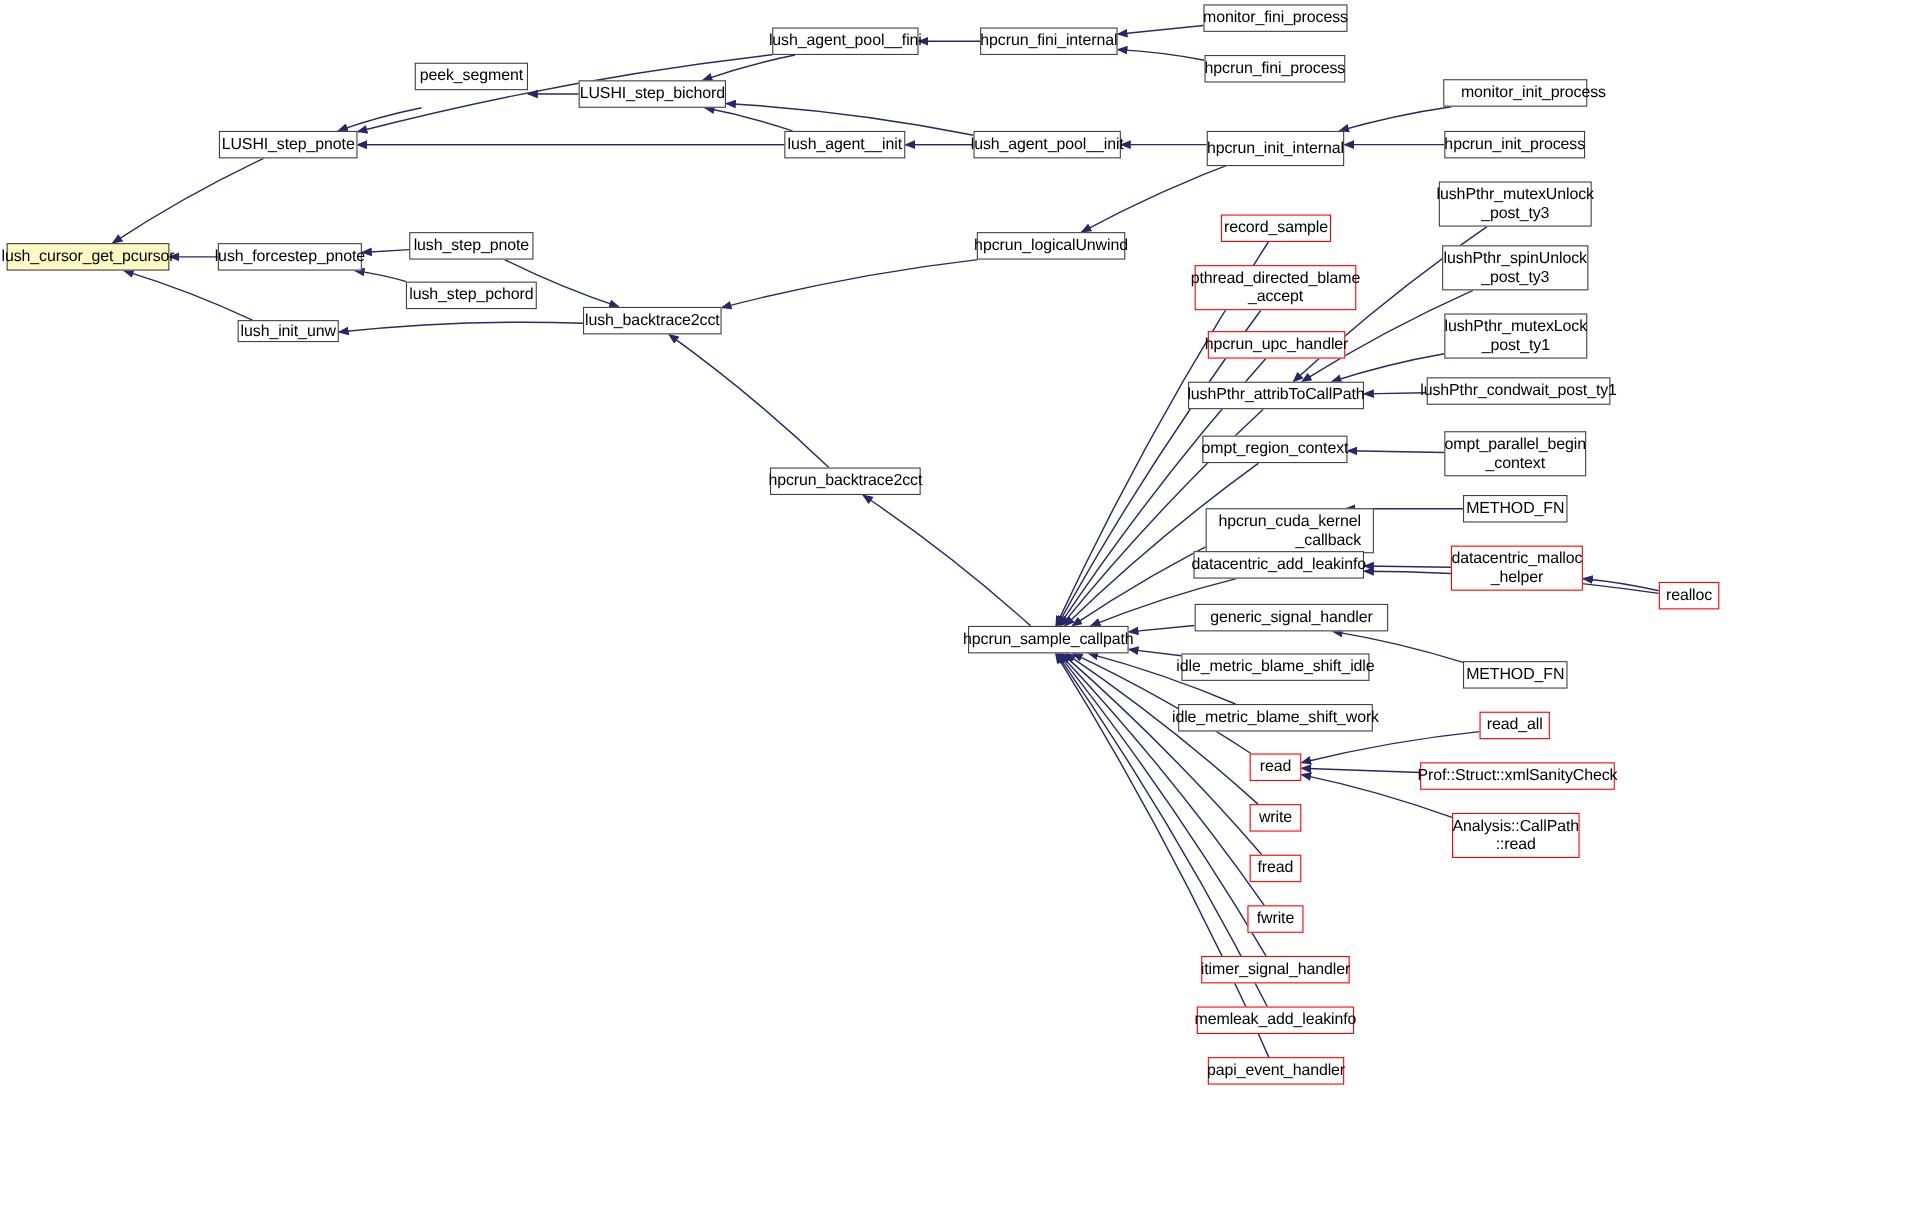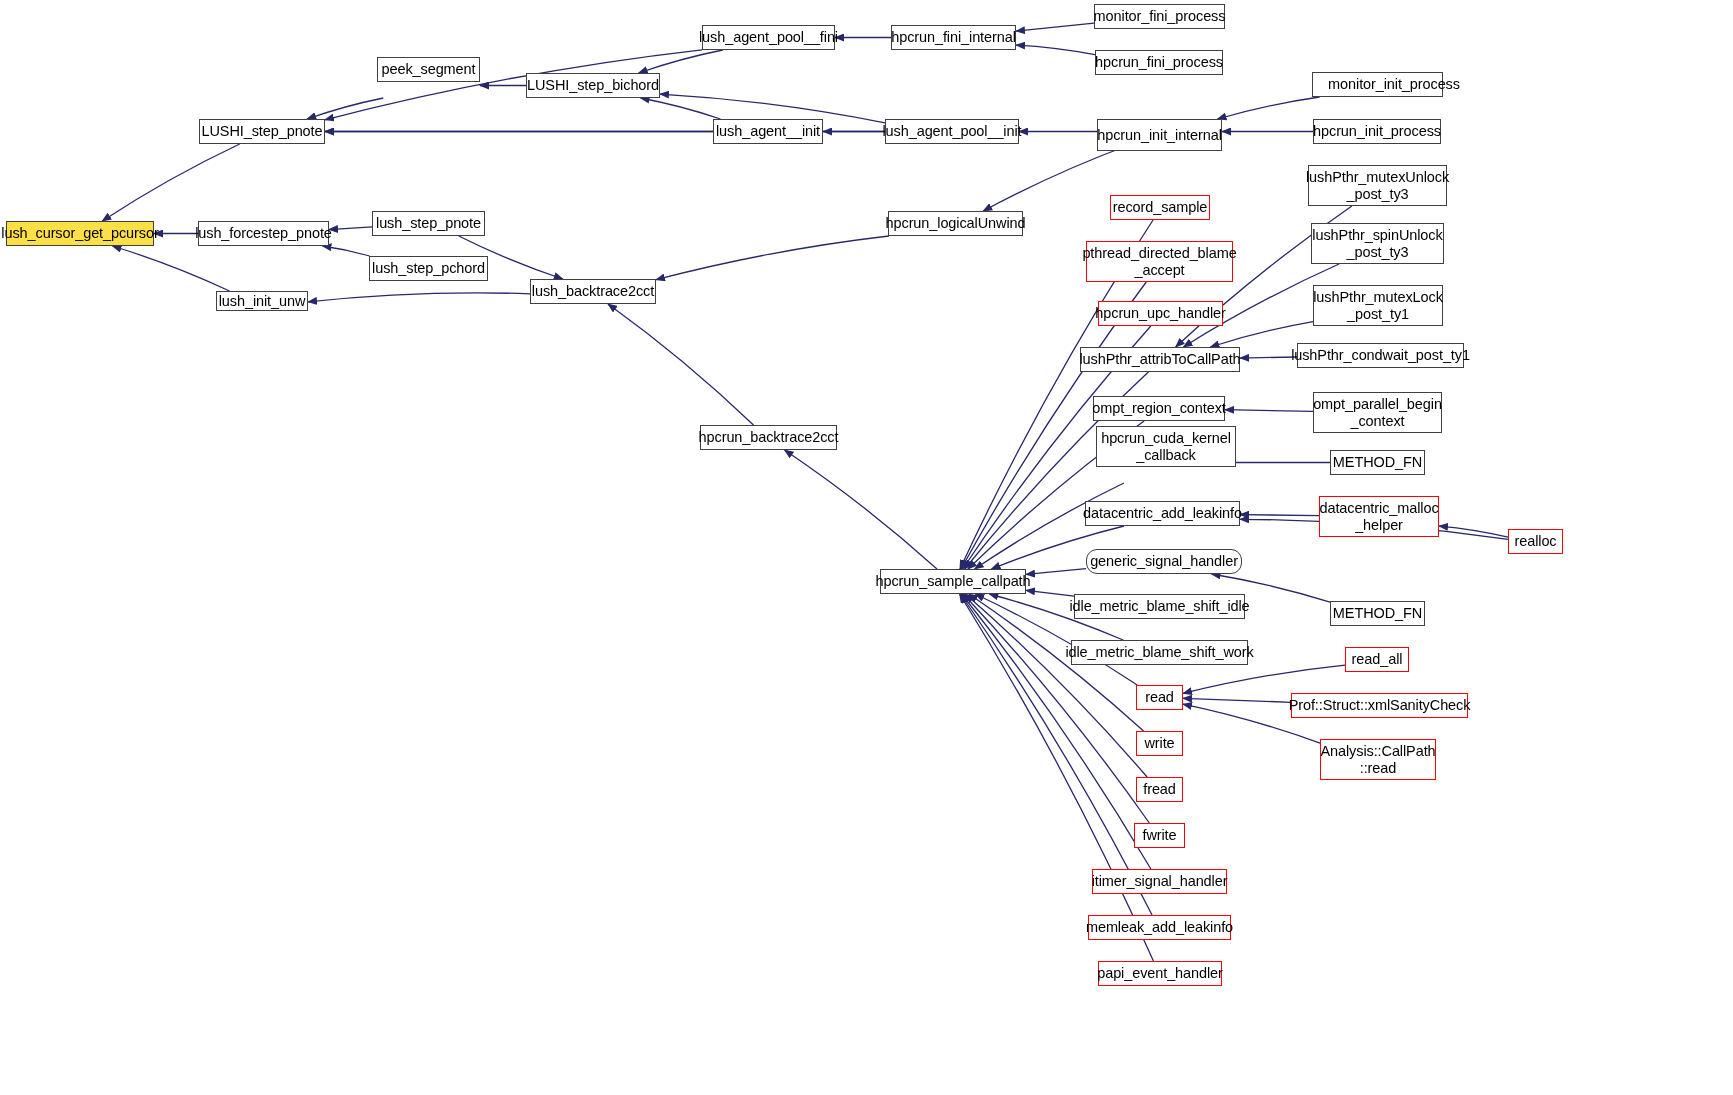--- a/index.html
+++ b/index.html
@@ -36,21 +36,21 @@
     line-height: 1.12;
     letter-spacing: -0.1px;
     white-space: pre-line;
     padding: 0 3px;
     z-index: 5;
   }
   .node.red {
     border-color: #ff0000;
   }
   .node.highlight {
-    background: #fde047;
+    background: #fef9c3;
     border-color: #404040;
   }
 </style>
 </head>
 <body>
 
 <div id="canvas-wrap">
   <svg id="edges" viewBox="0 0 1733 1095" xmlns="http://www.w3.org/2000/svg">
       <defs>
         <marker id="ah" markerWidth="10" markerHeight="8" refX="9" refY="4" orient="auto" markerUnits="userSpaceOnUse">
@@ -144,28 +144,28 @@
       <div class="node" style="left: 1311px; top: 223px; width: 133px; height: 41px;">lushPthr_spinUnlock
 _post_ty3</div>
       <div class="node red" style="left: 1098px; top: 301px; width: 125px; height: 25px;">hpcrun_upc_handler</div>
       <div class="node" style="left: 1313px; top: 285px; width: 130px; height: 41px;">lushPthr_mutexLock
 _post_ty1</div>
       <div class="node" style="left: 1080px; top: 347px; width: 160px; height: 25px;">lushPthr_attribToCallPath</div>
       <div class="node" style="left: 1297px; top: 343px; width: 167px; height: 25px;">lushPthr_condwait_post_ty1</div>
       <div class="node" style="left: 1093px; top: 396px; width: 132px; height: 25px;">ompt_region_context</div>
       <div class="node" style="left: 1313px; top: 392px; width: 129px; height: 41px;">ompt_parallel_begin
 _context</div>
-      <div class="node" style="left: 1096px; top: 426px; width: 140px; height: 41px;">hpcrun_cuda_kernel
+      <div class="node" style="left: 1096px; top: 462px; width: 153px; height: 41px; text-align: right;">hpcrun_cuda_kernel
 _callback</div>
       <div class="node" style="left: 1330px; top: 450px; width: 95px; height: 25px;">METHOD_FN</div>
       <div class="node" style="left: 1085px; top: 501px; width: 155px; height: 25px;">datacentric_add_leakinfo</div>
       <div class="node red" style="left: 1319px; top: 496px; width: 120px; height: 41px;">datacentric_malloc
 _helper</div>
       <div class="node red" style="left: 1508px; top: 529px; width: 55px; height: 25px;">realloc</div>
-      <div class="node" style="left: 1086px; top: 549px; width: 156px; height: 25px; border-radius: 11px;">generic_signal_handler</div>
+      <div class="node" style="left: 1086px; top: 549px; width: 176px; height: 25px;">generic_signal_handler</div>
       <div class="node" style="left: 1074px; top: 594px; width: 171px; height: 25px;">idle_metric_blame_shift_idle</div>
       <div class="node" style="left: 1330px; top: 601px; width: 95px; height: 25px;">METHOD_FN</div>
       <div class="node" style="left: 1071px; top: 640px; width: 177px; height: 25px;">idle_metric_blame_shift_work</div>
       <div class="node red" style="left: 1345px; top: 647px; width: 64px; height: 25px;">read_all</div>
       <div class="node red" style="left: 1136px; top: 685px; width: 47px; height: 25px;">read</div>
       <div class="node red" style="left: 1291px; top: 693px; width: 177px; height: 25px;">Prof::Struct::xmlSanityCheck</div>
       <div class="node red" style="left: 1136px; top: 731px; width: 47px; height: 25px;">write</div>
       <div class="node red" style="left: 1320px; top: 739px; width: 116px; height: 41px;">Analysis::CallPath
 ::read</div>
       <div class="node red" style="left: 1136px; top: 777px; width: 47px; height: 25px;">fread</div>

